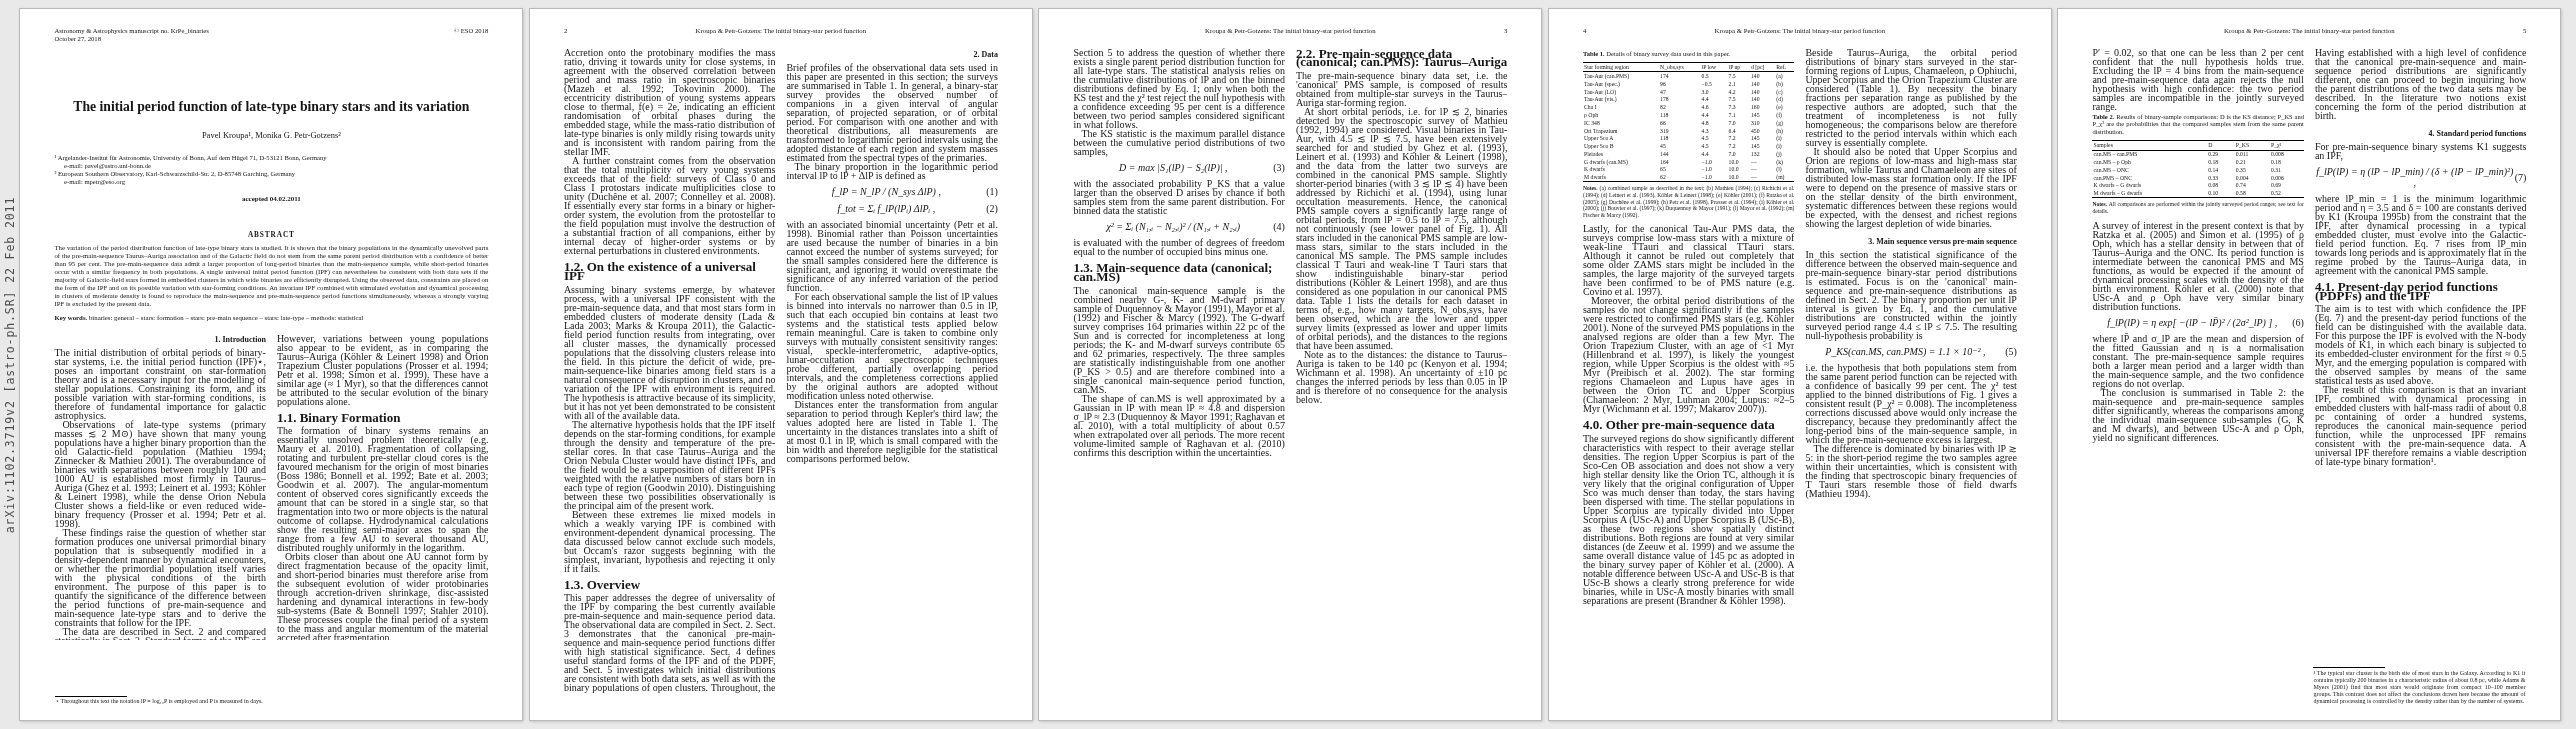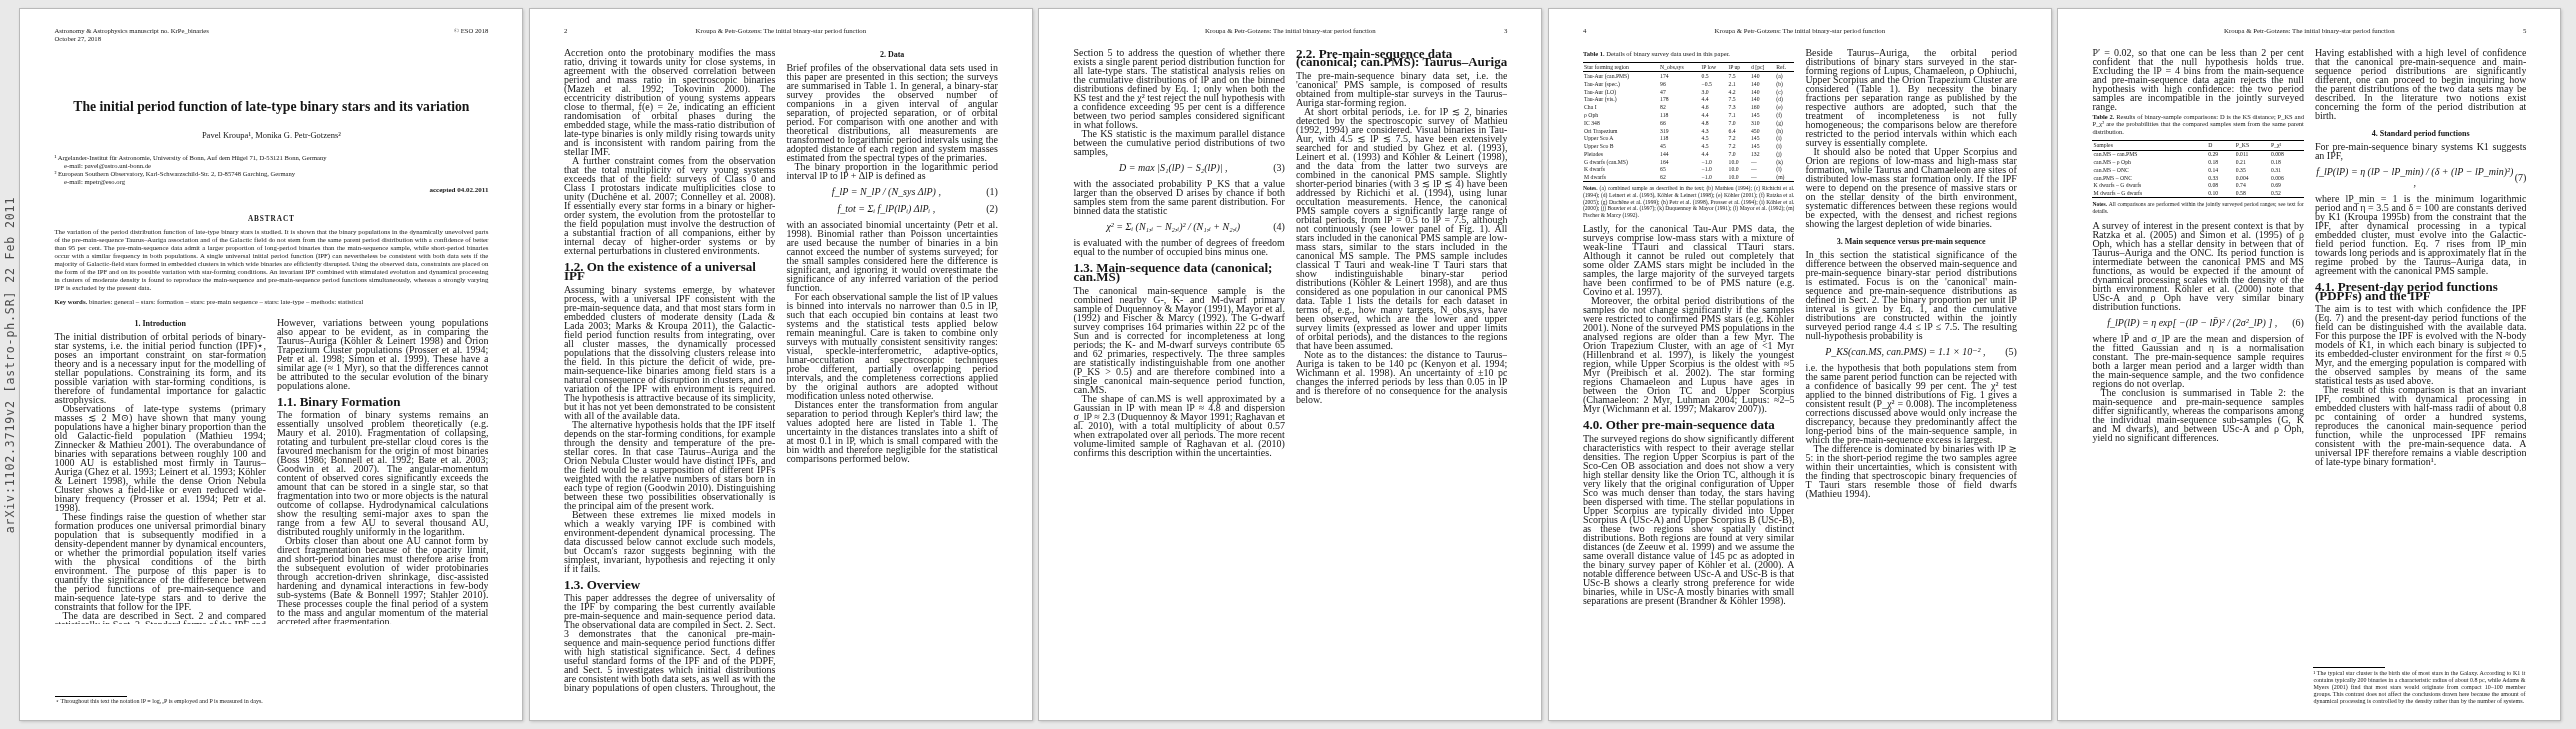--- a/index.html
+++ b/index.html
@@ -13,30 +13,30 @@
   .fhead{display:flex;justify-content:space-between;font-size:6.7px;line-height:8.2px;}
   .rhead{display:flex;font-size:6.8px;line-height:8px;}
   .rh-l{width:24px;text-align:left;}
   .rh-c{flex:1;text-align:center;}
   .rh-r{width:24px;text-align:right;}
   .front{margin-top:56px;text-align:center;}
   .title{font-size:13.7px;font-weight:bold;line-height:16.4px;padding:0 18px;}
   .authors{font-size:8.5px;margin-top:14.6px;}
   .affils{text-align:left;font-size:6.6px;line-height:8px;margin-top:13.4px;}
   .aff.em{padding-left:9.7px;}
-  .accepted{text-align:right;font-size:7px;margin-top:0;font-weight:bold;}
-  .abslabel{font-size:7.3px;font-weight:bold;letter-spacing:0.9px;margin-top:20px;}
+  .accepted{text-align:center;font-size:7px;margin-top:9px;font-weight:bold;}
+  .abslabel{font-size:7.3px;font-weight:bold;letter-spacing:0.9px;margin-top:27px;}
   .abstract{text-align:justify;font-size:6.8px;line-height:8px;margin-top:4.9px;}
   .keywords{text-align:justify;font-size:6.8px;line-height:8px;margin-top:6px;}
   .cols{display:flex;gap:11px;margin-top:13.4px;height:645px;overflow:hidden;}
   .cols.p1{height:306px;margin-top:12px;}
   .col{width:212px;overflow:hidden;text-align:justify;}
   p.bp{margin:0;font-size:10px;line-height:9px;text-indent:8px;}
   p.bp.ni{text-indent:0;}
-  .sech{font-weight:bold;font-size:8px;line-height:9px;margin:8.5px 0 4.3px;text-align:center;font-family:"Liberation Serif",serif;}
+  .sech{font-weight:bold;font-size:8px;line-height:9px;margin:8.5px 0 4.3px;text-align:right;font-family:"Liberation Serif",serif;}
   .subh{font-weight:bold;font-size:13px;line-height:8.8px;margin:8px 0 3.6px;text-align:left;}
   .col > .sech:first-child,.col > .subh:first-child{margin-top:1.2px;}
   .eqrow{display:flex;align-items:center;margin:6px 0;font-size:10px;}
   .eqbody{flex:1;text-align:center;font-style:italic;}
   .eqnum{font-style:normal;}
   .tblcap{font-size:6.5px;line-height:7.6px;text-align:justify;margin:1.2px 0 4.9px;}
   table.dtable{width:100%;border-collapse:collapse;font-size:5.7px;line-height:6.6px;border-top:0.9px solid #000;border-bottom:0.6px solid #000;margin-bottom:3px;}
   .dtable th{font-weight:normal;text-align:left;padding:0.9px 1.2px;border-bottom:0.6px solid #000;vertical-align:bottom;}
   .dtable td{padding:0.6px 1.2px;text-align:left;white-space:nowrap;}
   .tblnotes{font-size:5.6px;line-height:6.6px;text-align:justify;margin:1.8px 0 6px;}

